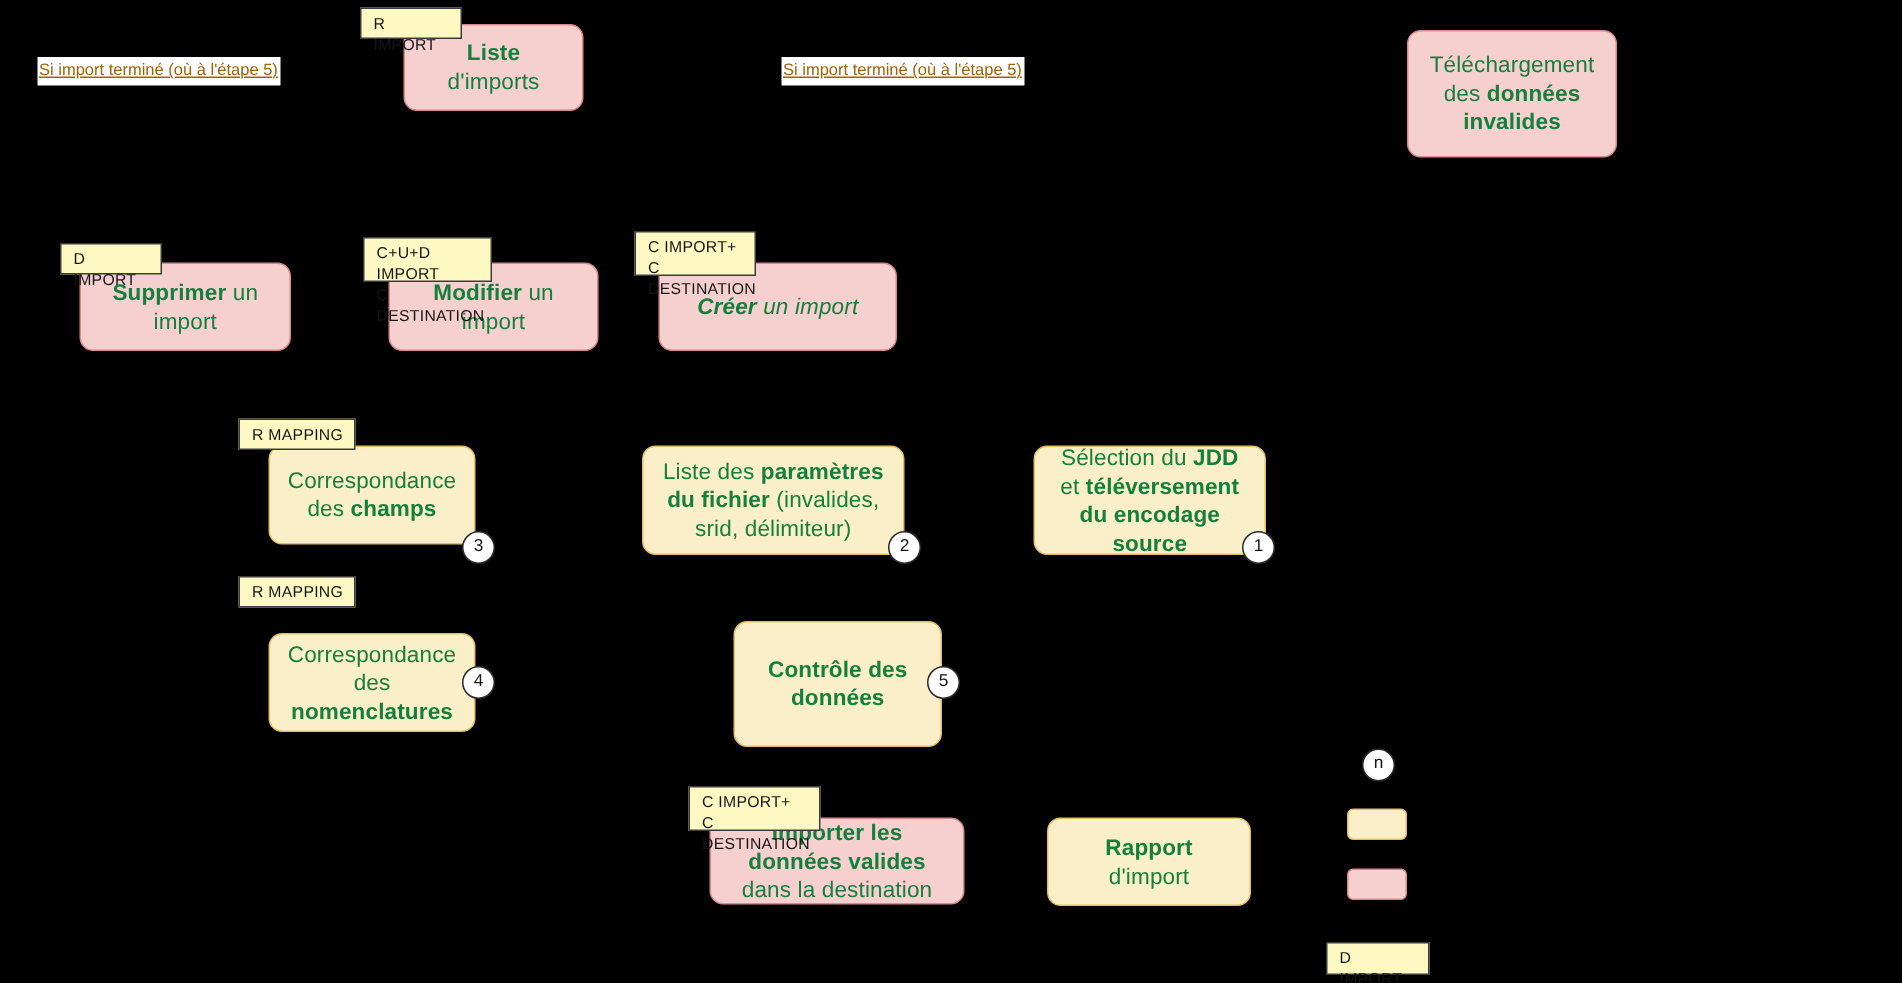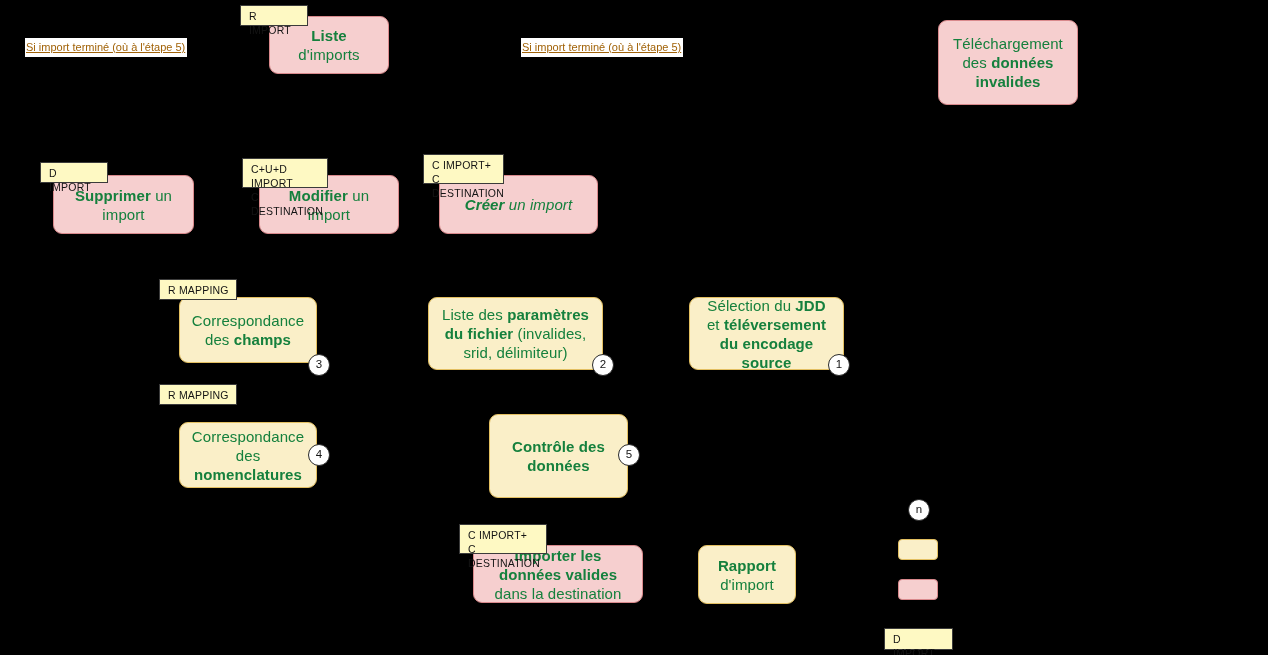--- a/index.html
+++ b/index.html
@@ -195,21 +195,21 @@
 
   <div class="tag" style="left:459px; top:524px; width:88px; height:30px;">C IMPORT+
 C DESTINATION</div>
 
   <div class="node pink" style="left:473px; top:545px; width:170px; height:58px;">
     <span class="txt">
       <b>Importer les données valides</b><span> dans la destination</span>
     </span>
   </div>
 
-  <div class="node yellow" style="left:698px; top:545px; width:98px; height:59px;">
+  <div class="node yellow" style="left:698px; top:545px; width:136px; height:59px;">
     <span class="txt">
       <b>Rapport</b><span> d'import</span>
     </span>
   </div>
 
   <div class="badge" style="left:908px; top:499px;">n</div>
 
   <div class="legend-swatch yellow" style="left:898px; top:539px; width:40px; height:21px;"></div>
 
   <div class="legend-swatch pink" style="left:898px; top:579px; width:40px; height:21px;"></div>

